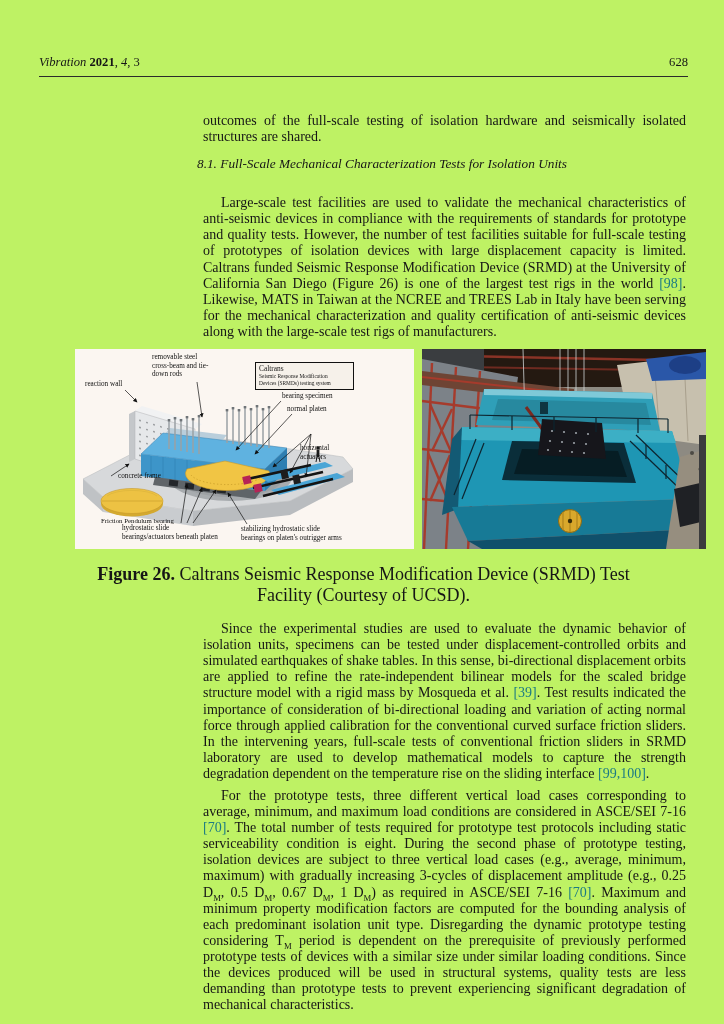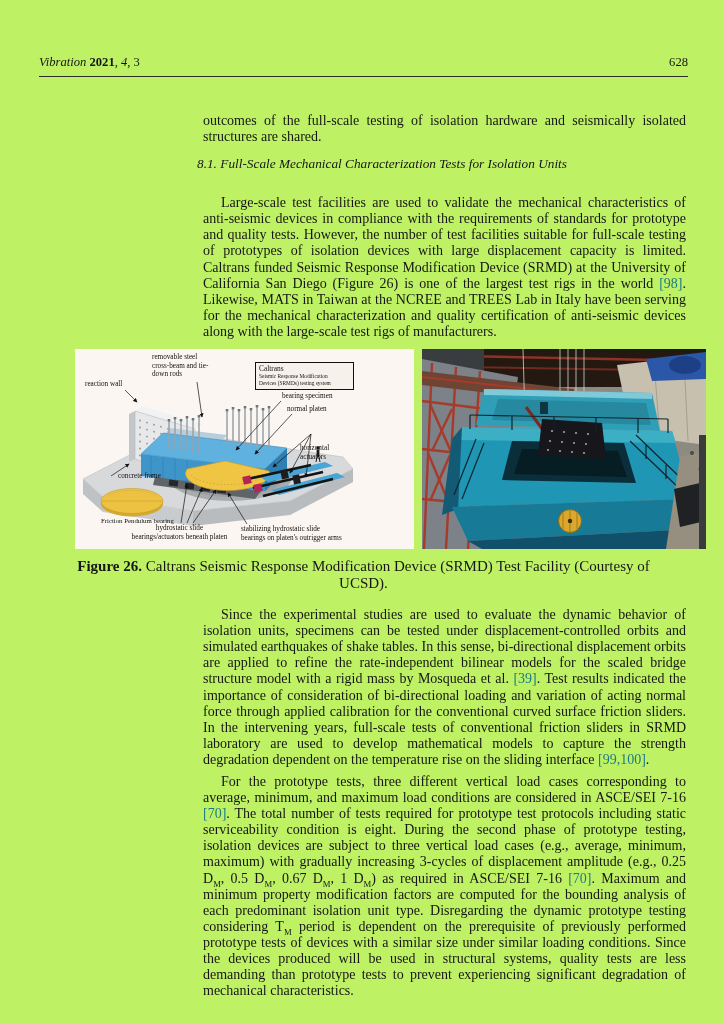--- a/index.html
+++ b/index.html
@@ -32,21 +32,21 @@
   .fig-row { display:flex; gap:8px; }
   .diagram { position:relative; width:339px; height:200px; background:#fbf6f1; flex:none; }
   .photo   { position:relative; width:284px; height:200px; flex:none; }
   .diagram svg.art, .diagram svg.arrows { position:absolute; left:0; top:0; }
   .dlabel { position:absolute; font-size:7.2px; line-height:1.2; color:#101010; white-space:pre-line; }
   .dlabel.right { text-align:left;margin-top:28px; }
   .cal-box { position:absolute; left:180px; top:13px; width:90px; border:1.2px solid #111;
              padding:1px 4px 2px 3px; background:#f6f1ea; }
   .cal-box .t1 { font-size:7.4px; }
   .cal-box .t2 { font-size:5.4px; line-height:1.25; }
-  figcaption { margin-top:9px; text-align:center; font-size:15px; color:#161616; }
+  figcaption { margin-top:15px; text-align:center; font-size:18px; color:#161616; }
 </style>
 </head>
 <body>
 
 <div class="page">
 
   <div class="running-head">
     <span><span class="i">Vibration </span><span class="b">2021</span><span>, </span><span class="i">4</span><span>, 3</span></span>
     <span>628</span>
   </div>
@@ -248,21 +248,21 @@
             <div class="t1">Caltrans</div>
             <div class="t2" style="white-space:pre-line;">Seismic Response Modification
 Devices (SRMDs) testing system</div>
           </div>
           <div class="dlabel" style="left:207px; top:43px;">bearing specimen</div>
           <div class="dlabel" style="left:212px; top:56px;">normal platen</div>
           <div class="dlabel right" style="left:225px; top:67px; width:56px;">horizontal
 actuators</div>
           <div class="dlabel" style="left:2px; top:123px;margin-left:41px;">concrete frame</div>
           <div class="dlabel" style="left:26px; top:168px; font-size:6.8px;">Friction Pendulum bearing</div>
-          <div class="dlabel" style="left:47px; top:175px; width:115px;text-align:center;">hydrostatic slide
+          <div class="dlabel" style="left:47px; top:175px; width:115px;">hydrostatic slide
 bearings/actuators beneath platen</div>
           <div class="dlabel" style="left:166px; top:176px; width:118px;">stabilizing hydrostatic slide
 bearings on platen's outrigger arms</div>
         </div>
 
         <div class="photo">
           <svg width="284" height="200" viewBox="0 0 284 200">
             <rect x="0" y="0" width="284" height="200" fill="#8d8a82"></rect>
 
             <rect x="0" y="0" width="284" height="38" fill="#241911"></rect>

